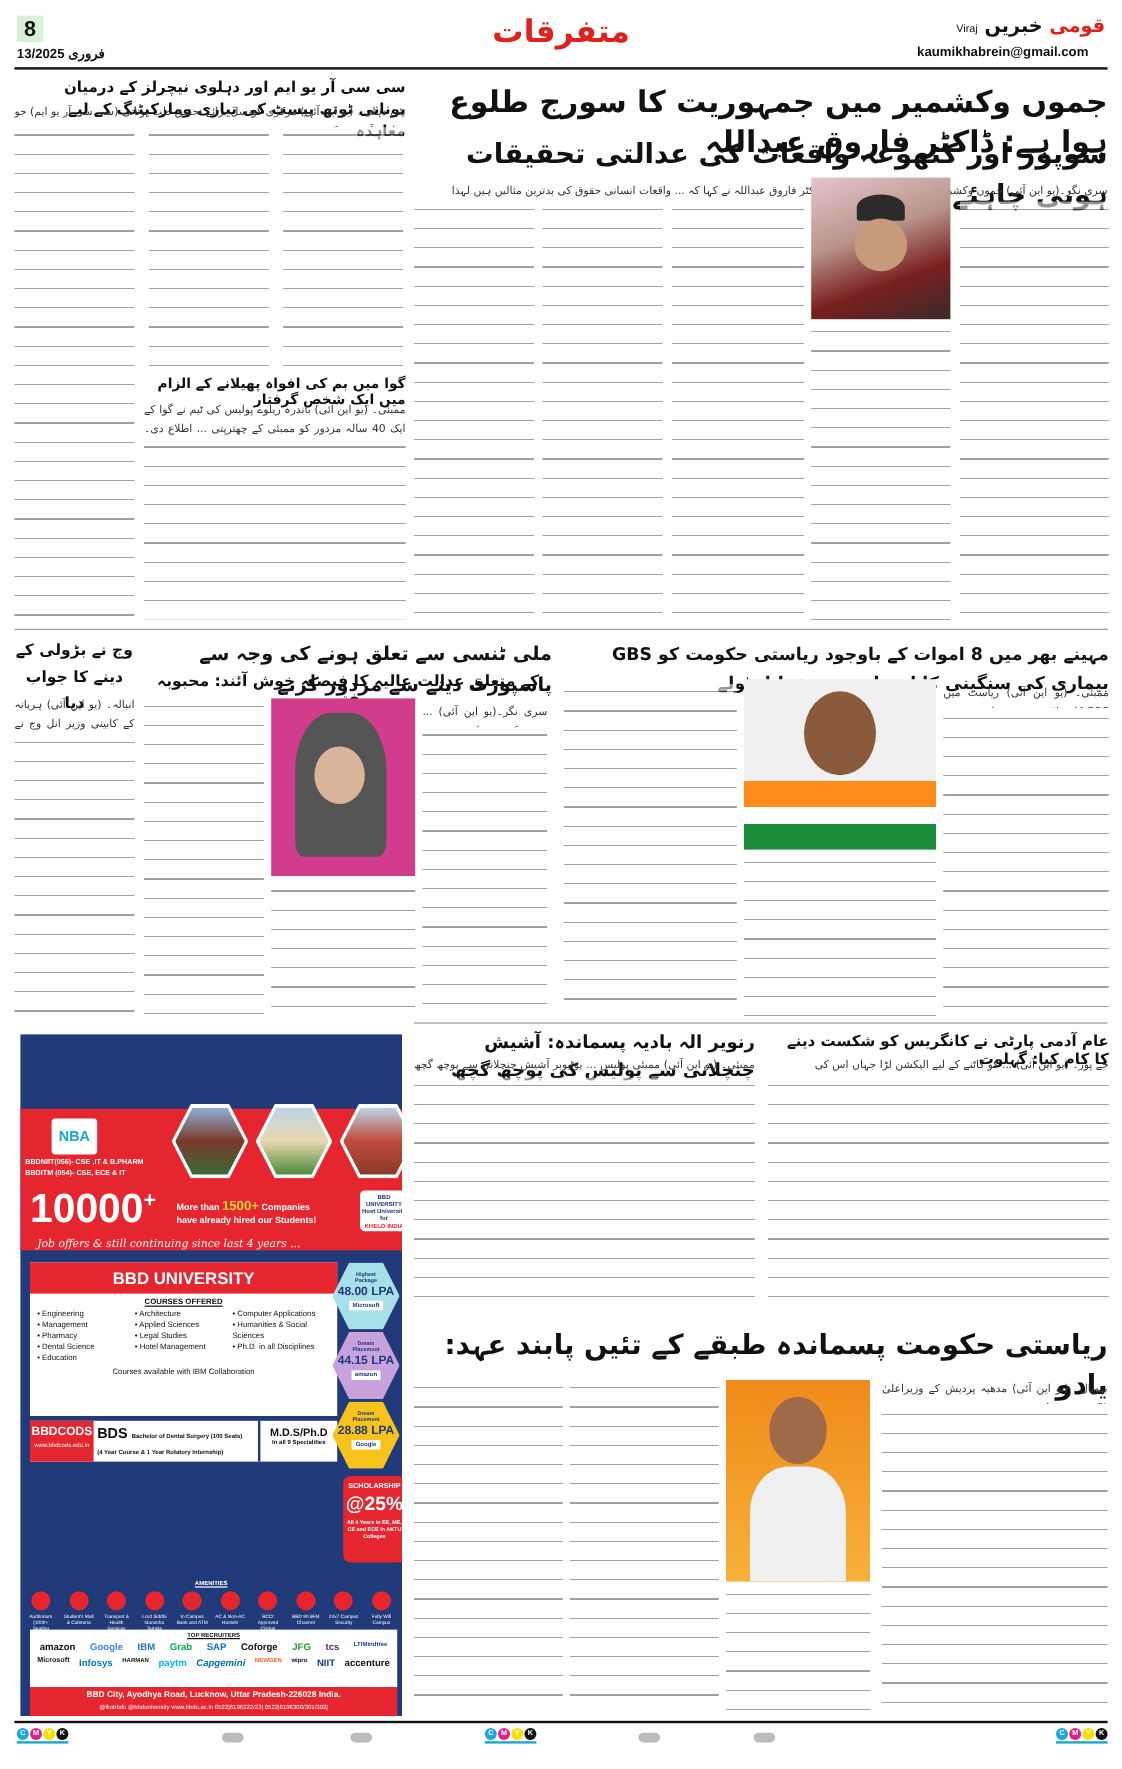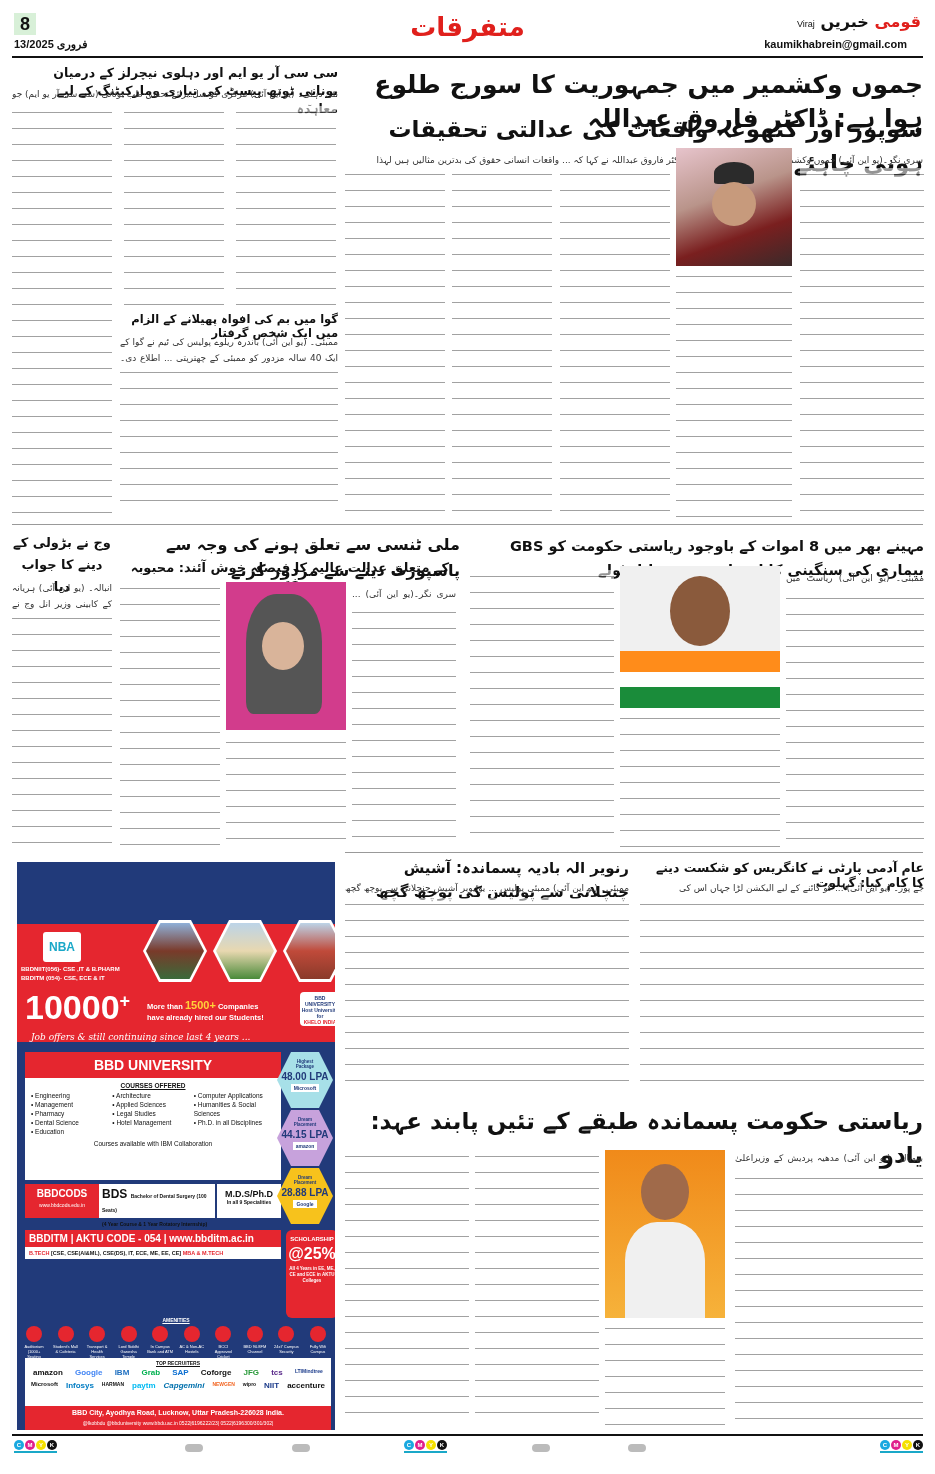--- a/index.html
+++ b/index.html
@@ -33,34 +33,34 @@
 .ad .jobs{position:absolute;left:14px;top:170px;color:#fff;font:italic 9px "DejaVu Serif",serif}
 .ad .khelo{position:absolute;left:283px;top:130px;width:40px;height:34px;background:#fff;border-radius:4px;font:bold 5px "Liberation Sans",sans-serif;text-align:center;padding-top:3px;color:#213a7a}
 .ad .univ{position:absolute;left:8px;top:190px;width:256px;height:128px;background:#fff}
 .ad .univ-h{background:#e5262f;color:#fff;font:bold 14px "Liberation Sans",sans-serif;text-align:center;height:26px;line-height:26px}
 .ad .co{font:bold 6.5px "Liberation Sans",sans-serif;text-align:center;text-decoration:underline;margin-top:4px}
 .ad .crs{display:flex;font:6.5px "Liberation Sans",sans-serif;padding:2px 6px;line-height:9px}
 .ad .crs ul{list-style:none;flex:1}
 .ad .crs li::before{content:"• "}
 .ad .ibm{font:6.5px "Liberation Sans",sans-serif;text-align:center;margin-top:2px}
 .ad .cods{position:absolute;left:8px;top:322px;width:256px;height:34px;background:#fff;display:flex}
-.ad .cods .c1{width:74px;background:#e5262f;color:#fff;font:bold 10px "Liberation Sans",sans-serif;text-align:center;padding-top:4px}
+.ad .cods .c1{width:53px;background:#e5262f;color:#fff;font:bold 10px "Liberation Sans",sans-serif;text-align:center;padding-top:4px}
 .ad .cods .c1 small{display:block;font:normal 5px "Liberation Sans",sans-serif;margin-top:3px}
 .ad .cods .c2{flex:1;font:bold 12px "Liberation Sans",sans-serif;padding:3px;border-right:2px solid #213a7a}
 .ad .cods .c2 span{font-size:5px}
 .ad .cods .c3{width:64px;font:bold 9px "Liberation Sans",sans-serif;text-align:center;padding-top:5px}
 .ad .cods .c3 small{display:block;font-size:5px}
 .ad .pkg{position:absolute;left:260px;width:56px;height:56px;clip-path:polygon(25% 0,75% 0,100% 50%,75% 100%,25% 100%,0 50%);text-align:center;font:bold 4.5px "Liberation Sans",sans-serif;padding-top:7px;color:#213a7a}
 .ad .pkg b{display:block;font-size:10px;margin:2px 0}
 .ad .pkg em{display:inline-block;background:#fff;font-style:normal;font-size:5px;padding:1px 3px}
 .ad .prog{position:absolute;left:8px;width:256px}
 .ad .prog .t{background:#e5262f;color:#fff;font:bold 10px "Liberation Sans",sans-serif;padding:3px 4px;height:17px}
 .ad .prog .d{background:#fff;font:bold 5.5px "Liberation Sans",sans-serif;padding:2px 4px;color:#111;line-height:8px}
 .ad .prog .d b{color:#e5262f}
-.ad .schol{position:absolute;left:269px;top:368px;width:52px;height:88px;background:#e5262f;border-radius:6px;color:#fff;text-align:center;font:bold 6px "Liberation Sans",sans-serif;padding-top:6px}
+.ad .schol{position:absolute;left:269px;top:368px;width:52px;height:72px;background:#e5262f;border-radius:6px;color:#fff;text-align:center;font:bold 6px "Liberation Sans",sans-serif;padding-top:6px}
 .ad .schol b{display:block;font-size:16px;margin:3px 0}
 .ad .schol small{font-size:4.5px;line-height:6px;display:block}
 .ad .amen-h{position:absolute;left:0;right:0;top:455px;text-align:center;color:#fff;font:bold 5px "Liberation Sans",sans-serif;text-decoration:underline}
 .ad .amen{position:absolute;left:4px;right:4px;top:464px;display:flex;justify-content:space-between}
 .ad .amen div{width:26px;text-align:center;color:#fff;font:4px "Liberation Sans",sans-serif;line-height:5px}
 .ad .amen div i{display:block;width:16px;height:16px;border-radius:50%;background:#e5262f;margin:0 auto 2px}
 .ad .rec{position:absolute;left:8px;top:496px;width:306px;height:48px;background:#fff}
 .ad .rec-h{text-align:center;font:bold 5px "Liberation Sans",sans-serif;text-decoration:underline;padding-top:2px}
 .ad .rec-row{display:flex;justify-content:space-around;font:bold 8px "Liberation Sans",sans-serif;padding:2px 2px}
 .ad .addr{position:absolute;left:8px;top:544px;width:306px;height:24px;background:#e5262f;color:#fff;text-align:center;font:bold 7px "Liberation Sans",sans-serif;line-height:10px;padding-top:2px}
@@ -227,24 +227,20 @@
     <b>44.15 LPA</b>
     <em>amazon</em>
   </div>
   <div class="pkg" style="top:306px;background:#f7c21c">
     <div>Dream</div>
     <div>Placement</div>
     <b>28.88 LPA</b>
     <em>Google</em>
   </div>
 
-  <div class="prog" style="top:368px">
-    <div class="t">BBDITM | AKTU CODE - 054 | www.bbditm.ac.in</div>
-    <div class="d"><b>B.TECH</b> <span>[CSE, CSE(AI&amp;ML), CSE(DS), IT, ECE, ME, EE, CE]</span> <b>MBA &amp; M.TECH</b></div>
-  </div>
   <div class="schol">
     <div>SCHOLARSHIP</div>
     <b>@25%</b>
     <small>All 4 Years in EE, ME, CE and ECE in AKTU Colleges</small>
   </div>
 
   <div class="amen-h">AMENITIES</div>
   <div class="amen">
     <div><i></i><span>Auditorium (1000+ Seating Capacity)</span></div>
     <div><i></i><span>Student's Mall &amp; Cafeteria</span></div>

